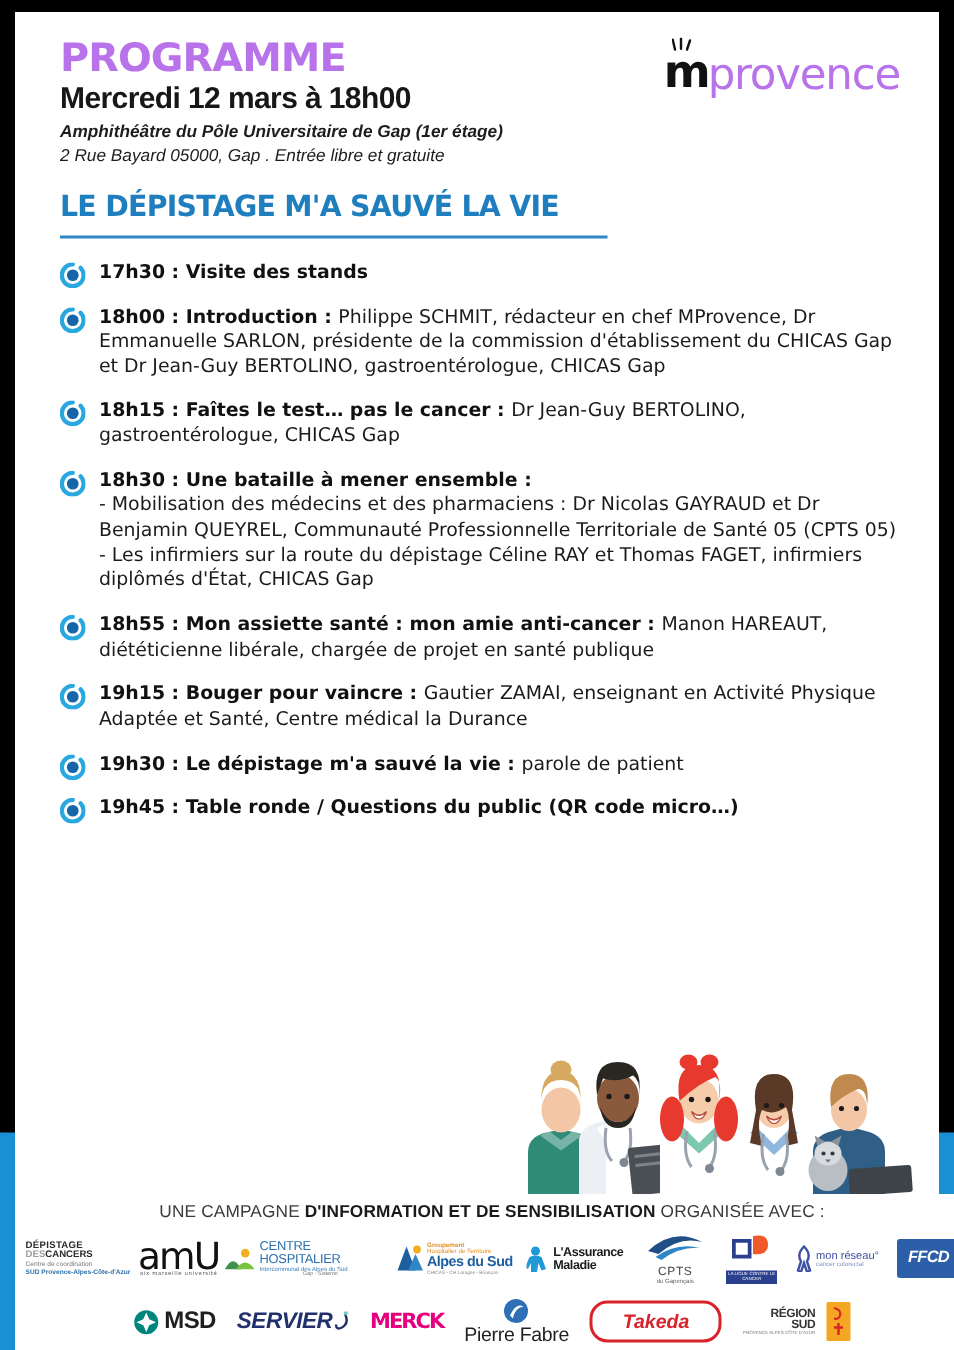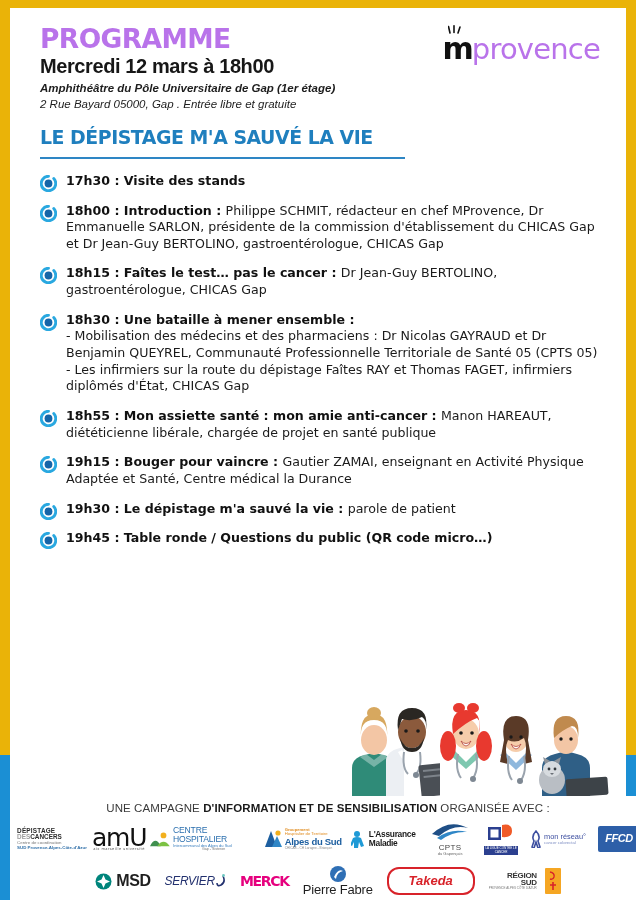--- a/index.html
+++ b/index.html
@@ -5,21 +5,21 @@
   html,body{margin:0;padding:0;}
   body{
     width:636px;height:900px;
     background:#1b8fd4;
     font-family:"Liberation Sans", sans-serif;
     overflow:hidden;
   }
   .poster{
     position:relative;
     width:636px;height:755px;
-    background:#eab308;
+    background:#000000;
     box-sizing:border-box;
     padding:8px 10px 0 10px;
   }
   .sheet{
     position:relative;
     width:616px;
     height:788px;
     background:#ffffff;
     box-sizing:border-box;
     overflow:hidden;
@@ -217,21 +217,21 @@
 
   .l-region{display:flex;align-items:center;gap:8px;}
   .l-region .txt{text-align:right;}
   .l-region .t1{font-size:8px;color:#333;font-weight:bold;line-height:.95;letter-spacing:-.3px;}
   .l-region .t2{font-size:3px;color:#777;line-height:1.1;}
   .l-region .flag{width:16px;height:26px;background:#f5a623;border-radius:1px;
         display:flex;align-items:center;justify-content:center;}
 
   .l-msd{display:flex;align-items:center;gap:4px;}
   .l-msd .txt{font-size:16px;font-weight:bold;color:#1f1f1f;letter-spacing:-.4px;}
-  .l-servier{font-size:12px;font-weight:normal;font-style:italic;color:#22306e;letter-spacing:-.3px;}
+  .l-servier{font-size:15px;font-weight:bold;font-style:italic;color:#22306e;letter-spacing:-.3px;}
   .l-merck{font-size:14px;font-weight:bold;color:#e6007e;letter-spacing:-1.3px;
            font-family:"DejaVu Sans",sans-serif;}
   .l-pierre{font-size:13px;color:#1f1f1f;letter-spacing:-.2px;}
   .l-takeda{
     width:84px;height:24px;border:2px solid #d8232a;border-radius:12px;
     display:flex;align-items:center;justify-content:center;
     color:#d8232a;font-size:13px;font-weight:bold;font-style:italic;
   }
   .l-pf-wrap{display:flex;flex-direction:column;align-items:center;}
 </style>
@@ -291,21 +291,21 @@
         <p class="line"><span class="hl">18h15 : </span><span class="hl">Faîtes le test… pas le cancer : </span><span>Dr Jean-Guy BERTOLINO, gastroentérologue, CHICAS Gap</span></p>
       </div>
 
       <div class="item">
         <svg class="bullet" viewBox="0 0 20 20">
           <path d="M10 1.5 a8.5 8.5 0 1 0 6.2 2.7" fill="none" stroke="#29a8e0" stroke-width="3.4" stroke-linecap="round"></path>
           <circle cx="10" cy="10" r="4.6" fill="#1565a8"></circle>
         </svg>
         <p class="line"><span class="hl">18h30 </span><span class="hl">: Une bataille à mener ensemble :</span></p>
         <p class="sub">- Mobilisation des médecins et des pharmaciens : Dr Nicolas GAYRAUD et Dr Benjamin QUEYREL, Communauté Professionnelle Territoriale de Santé 05 (CPTS 05)</p>
-        <p class="sub">- Les infirmiers sur la route du dépistage Faîtes RAY et Thomas FAGET, infirmiers diplômés d'État, CHICAS Gap</p>
+        <p class="sub">- Les infirmiers sur la route du dépistage Céline RAY et Thomas FAGET, infirmiers diplômés d'État, CHICAS Gap</p>
       </div>
 
       <div class="item">
         <svg class="bullet" viewBox="0 0 20 20">
           <path d="M10 1.5 a8.5 8.5 0 1 0 6.2 2.7" fill="none" stroke="#29a8e0" stroke-width="3.4" stroke-linecap="round"></path>
           <circle cx="10" cy="10" r="4.6" fill="#1565a8"></circle>
         </svg>
         <p class="line"><span class="hl">18h55 : </span><span class="hl">Mon assiette santé : mon amie anti-cancer : </span><span>Manon HAREAUT, diététicienne libérale, chargée de projet en santé publique</span></p>
       </div>
 

